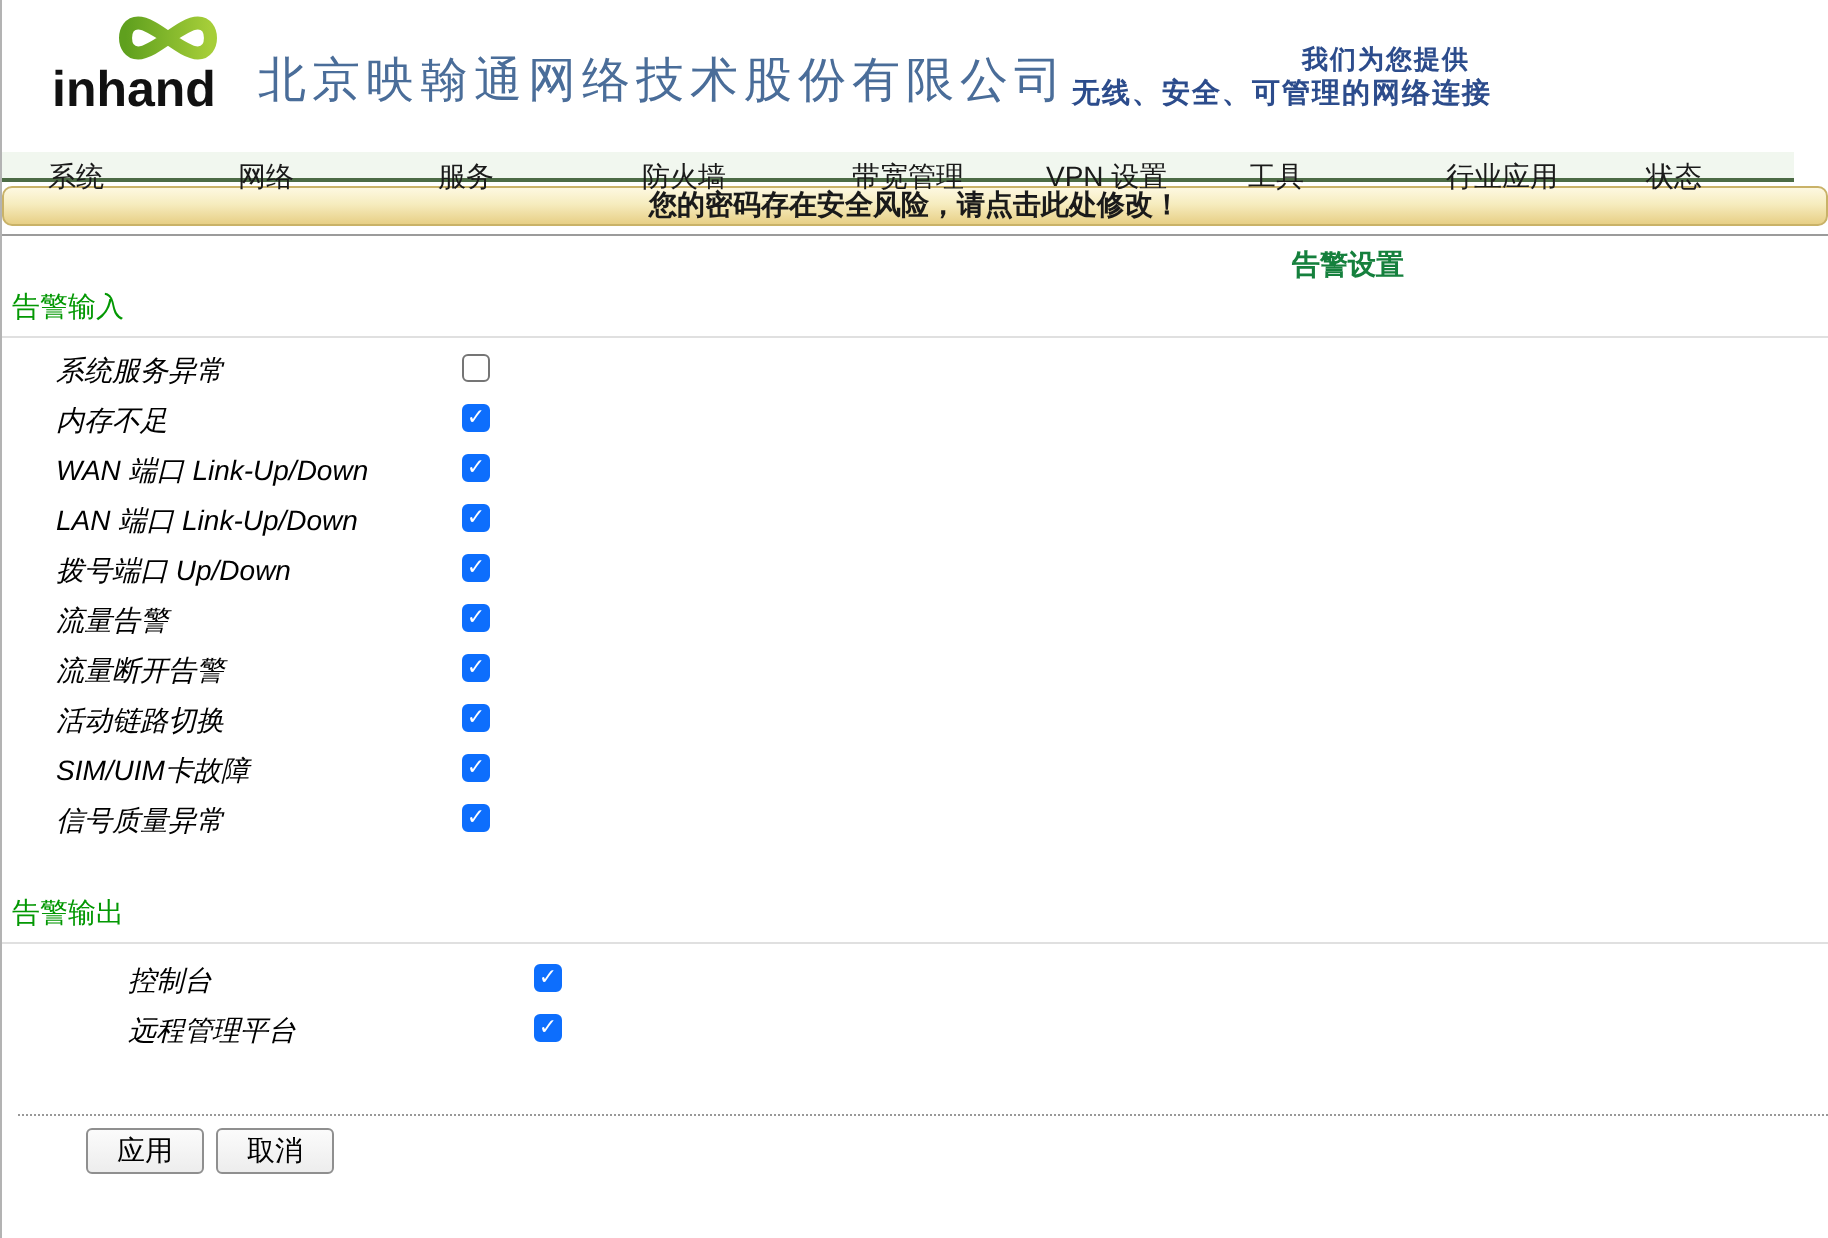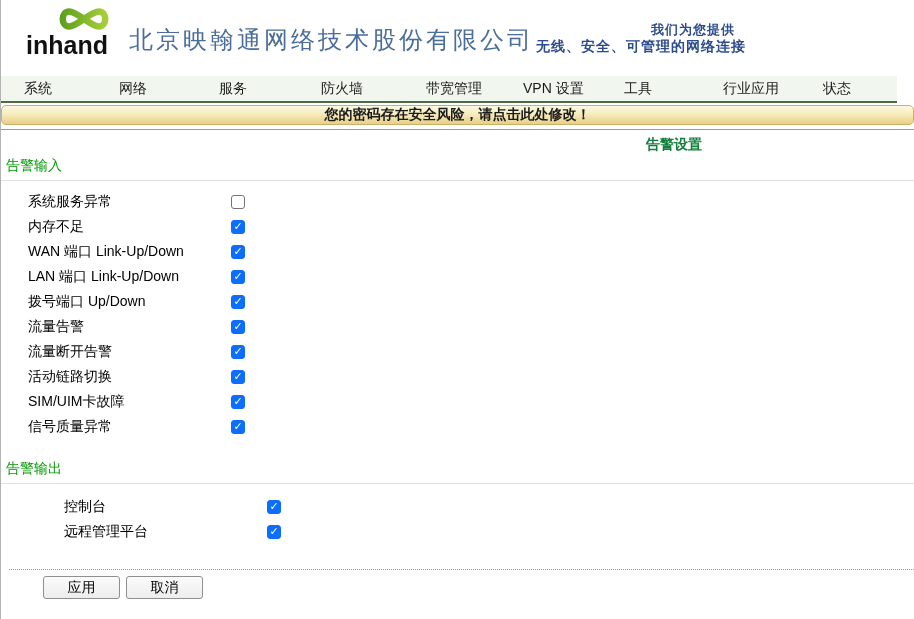--- a/index.html
+++ b/index.html
@@ -15,21 +15,21 @@
   .logo-text { display:block; font-size:25px; font-weight:800; color:#111;
     letter-spacing:0; line-height:1; margin-top:-1px; }
   .company { position:absolute; left:128px; top:24px; font-size:24px; font-weight:normal;
     color:#4a6d99; letter-spacing:3px; white-space:nowrap; }
   .slogan { position:absolute; left:528px; top:22px; width:224px; color:#2c4c8c;
     font-weight:bold; font-size:14px; line-height:1.25; letter-spacing:1px; }
   .slogan-line1 { text-align:center; padding-left:104px; font-size:13px; }
   .slogan-line2 { text-align:center; }
 
   
-  .nav { position:relative; width:896px; height:27px; background:#f1f7ef;
+  .nav { position:relative; width:896px; height:15px; background:#f1f7ef;
     border-bottom:2px solid #4c6b45; }
   .nav-item { position:absolute; top:4px; font-size:14px; color:#1a1a1a;
     cursor:pointer; white-space:nowrap; }
   .nav-item:nth-child(1){left:23px;}  .nav-item:nth-child(2){left:118px;}
   .nav-item:nth-child(3){left:218px;} .nav-item:nth-child(4){left:320px;}
   .nav-item:nth-child(5){left:425px;} .nav-item:nth-child(6){left:522px;}
   .nav-item:nth-child(7){left:623px;} .nav-item:nth-child(8){left:722px;}
   .nav-item:nth-child(9){left:822px;}
 
   
@@ -42,33 +42,33 @@
   
   .main { padding-top:7px; }
   .page-title { margin-left:645px; font-size:14px; font-weight:bold; color:#15803d;
     line-height:14px; white-space:nowrap; }
   .section-heading { margin-top:7px; margin-left:5px; font-size:14px; font-weight:normal;
     color:#039803; line-height:14px; }
   .hairline { margin-top:8px; border:none; border-top:1px solid #e0e0e0; }
 
   .rows { margin-top:8px; }
   .rows.out { margin-top:10px;padding-left:36px; }
-  .row { height:25px; display:flex; align-items:center; }
+  .row { height:25px; display:flex; align-items:flex-start;font-style:italic; }
   .row-label { margin-left:27px; width:203px; font-size:14px; color:#000; }
   .checkbox { width:14px; height:14px; border:1px solid #757575; border-radius:3px;
     background:#fff; display:flex; align-items:center; justify-content:center;
     cursor:pointer; flex:0 0 auto; }
   .checkbox.checked { background:#0d6efd; border-color:#0d6efd; }
   .checkbox.checked::after { content:"✓"; color:#fff; font-size:11px; font-weight:bold;
     line-height:1; }
 
   .out-heading { margin-top:22px; }
   .dotted { margin-top:25px; margin-left:8px; border-top:1px dotted #999; }
   .btn-row { margin-top:6px; margin-left:42px; display:flex; gap:6px; }
-  .btn { width:77px; height:23px; font-size:14px; color:#000;
+  .btn { width:59px; height:23px; font-size:14px; color:#000;
     font-family:"Liberation Sans","DejaVu Sans",sans-serif;
     background:linear-gradient(to bottom,#fbfbfb,#ededed);
     border:1px solid #8f8f8f; border-radius:3px; cursor:pointer; }
 </style>
 </head>
 <body>
 
 <div class="page">
 
   <div class="header">

